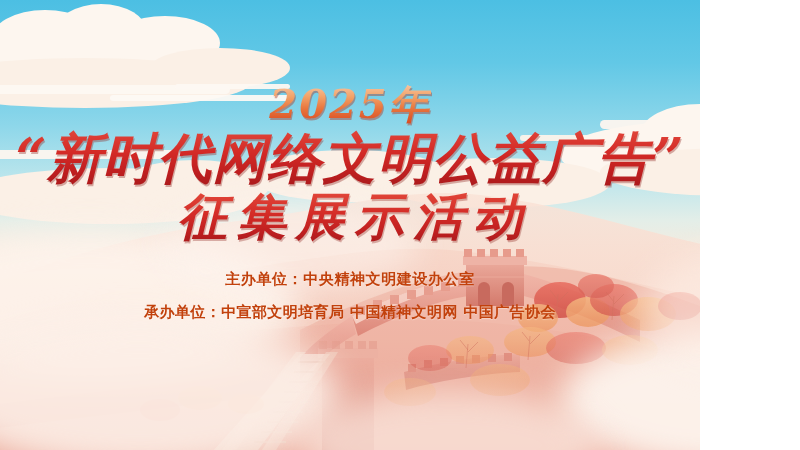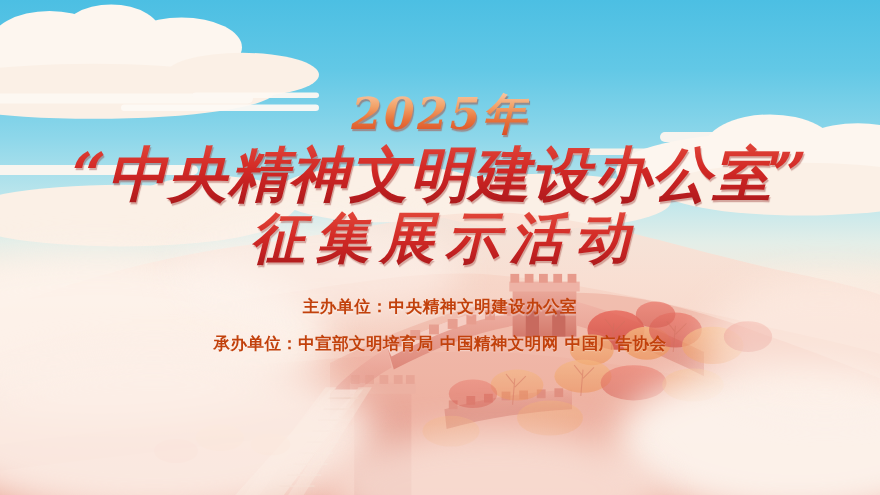--- a/index.html
+++ b/index.html
@@ -1,21 +1,21 @@
 <!DOCTYPE html>
 <html><head>
 <meta charset="utf-8">
 <style>
   * { margin:0; padding:0; box-sizing:border-box; }
   html,body { width:800px; height:450px; overflow:hidden; background:#fff; }
   body { font-family:"Liberation Sans","DejaVu Sans",sans-serif; }
 
   .poster {
     position:relative;
-    width:800px; height:450px;
+    width:700px; height:450px;
     overflow:hidden;
   }
 
   
   .sky {
     position:absolute; inset:0;
     background:linear-gradient(180deg,
       #4cbfe3 0%,
       #62c8e6 14%,
       #8ed7ea 28%,
@@ -357,19 +357,19 @@
 
   <div class="mist m1"></div>
   <div class="mist m2"></div>
   <div class="mist m3"></div>
   <div class="mist m4"></div>
   <div class="mist m5"></div>
   <div class="mist m6"></div>
 
   <div class="content">
     <div class="year">2025年</div>
-    <div class="title-main">“中央精神文明建设办公室”</div>
+    <div class="title-main">“新时代网络文明公益广告”</div>
     <div class="title-sub">征集展示活动</div>
     <div class="org-line org-host">主办单位：中央精神文明建设办公室</div>
     <div class="org-line org-cohost">承办单位：中宣部文明培育局 中国精神文明网 中国广告协会</div>
   </div>
 
 </div>
 
 </body></html>

